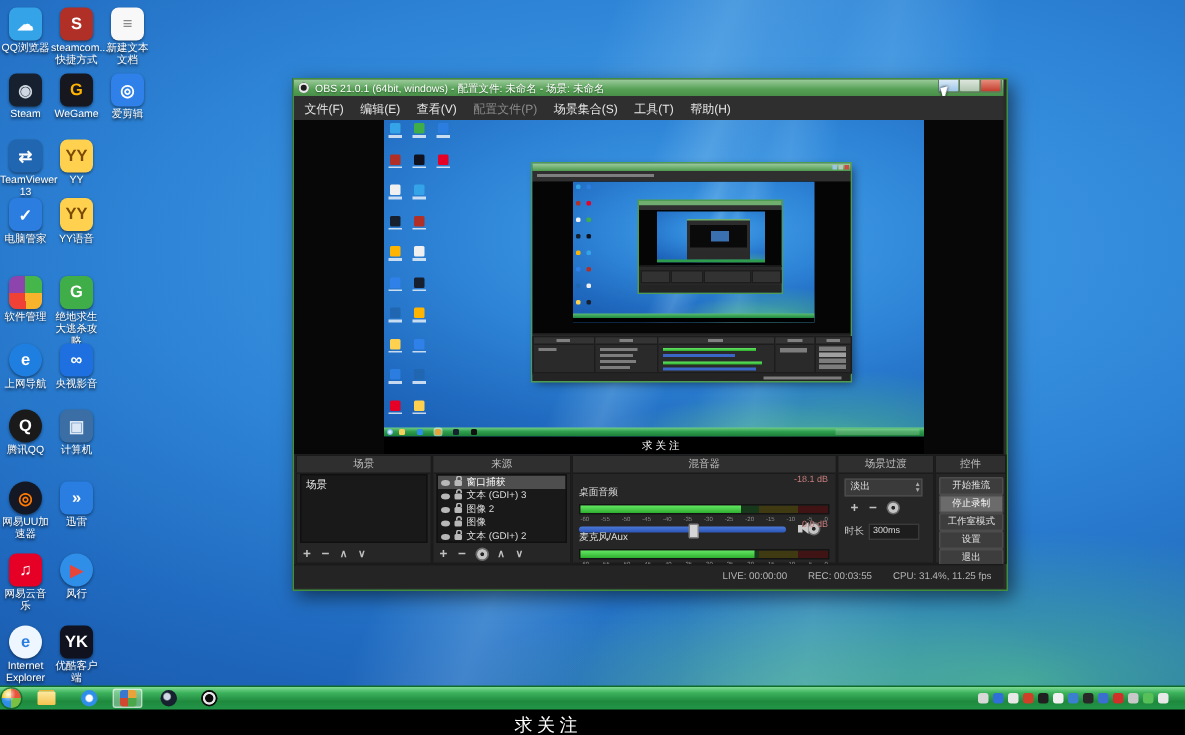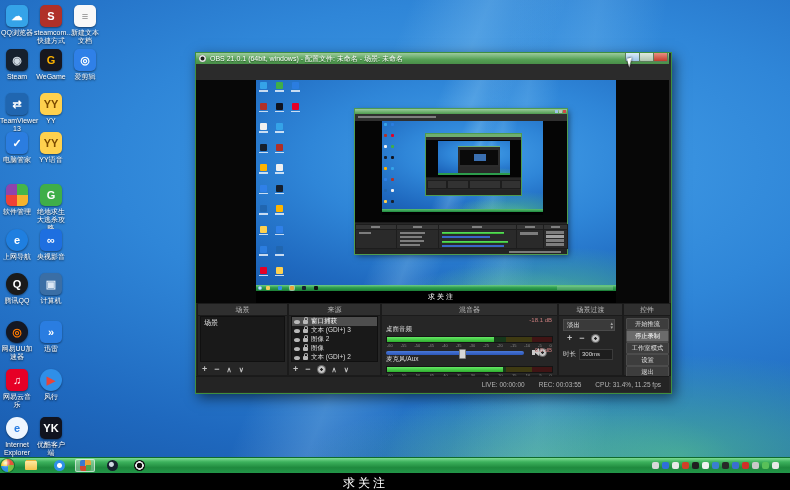--- a/index.html
+++ b/index.html
@@ -249,20 +249,29 @@
   <div class="abs obs">
     <div class="abs obs-title">
       <div class="abs obs-logo"></div>
       <div class="abs obs-title-text">OBS 21.0.1 (64bit, windows) - 配置文件: 未命名 - 场景: 未命名</div>
       <div class="abs wbtn min"></div>
       <div class="abs wbtn max"></div>
       <div class="abs wbtn close"></div>
     </div>
     <div class="abs cursor"></div>
 
+    <div class="abs obs-menu">
+      <span>文件(F)</span>
+      <span>编辑(E)</span>
+      <span>查看(V)</span>
+      <span class="disabled">配置文件(P)</span>
+      <span>场景集合(S)</span>
+      <span>工具(T)</span>
+      <span>帮助(H)</span>
+    </div>
 
     <div class="abs obs-preview">
       <div class="abs capture wp">
         <div id="cap-icons">
             <div style="position: absolute; left: 4px; top: 2px; width: 7px; height: 7px; border-radius: 1px; background: rgb(53, 163, 232);"></div>
             <div style="position: absolute; left: 3px; top: 10px; width: 9px; height: 1.5px; background: rgba(255, 255, 255, 0.75);"></div>
             <div style="position: absolute; left: 4px; top: 22.5px; width: 7px; height: 7px; border-radius: 1px; background: rgb(176, 48, 40);"></div>
             <div style="position: absolute; left: 3px; top: 30.5px; width: 9px; height: 1.5px; background: rgba(255, 255, 255, 0.75);"></div>
             <div style="position: absolute; left: 4px; top: 43px; width: 7px; height: 7px; border-radius: 1px; background: rgb(240, 240, 240);"></div>
             <div style="position: absolute; left: 3px; top: 51px; width: 9px; height: 1.5px; background: rgba(255, 255, 255, 0.75);"></div>

